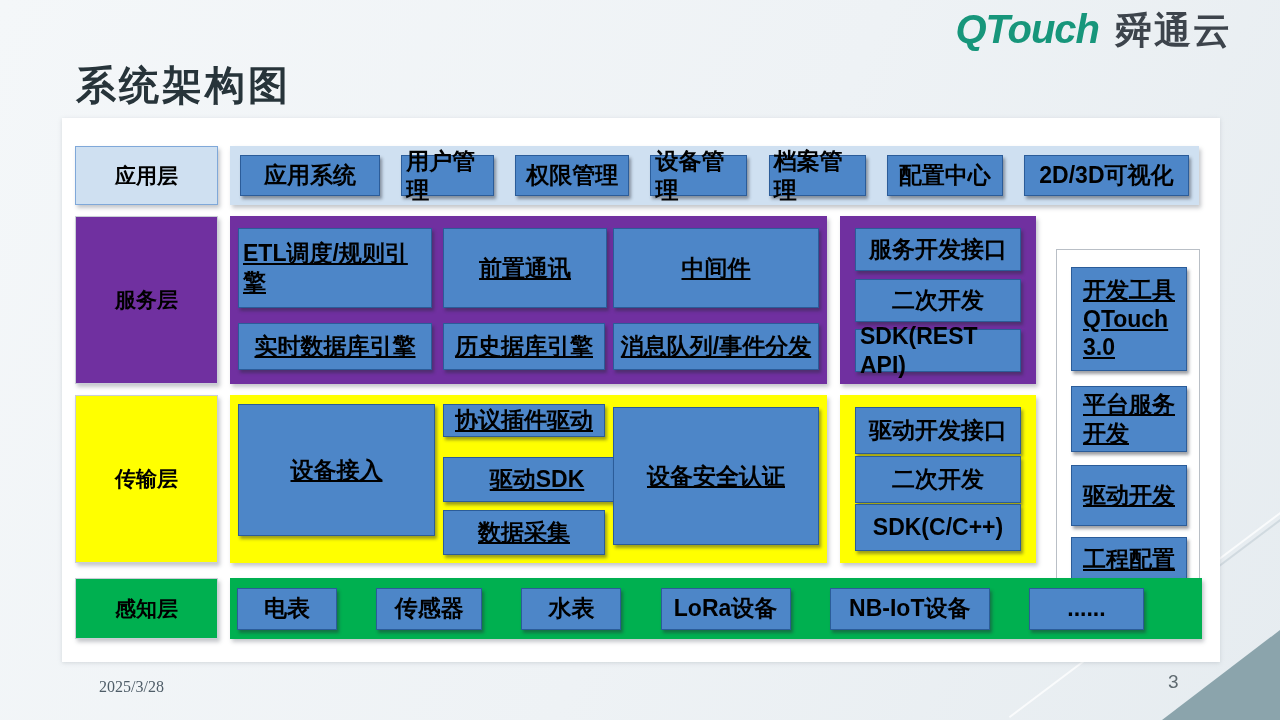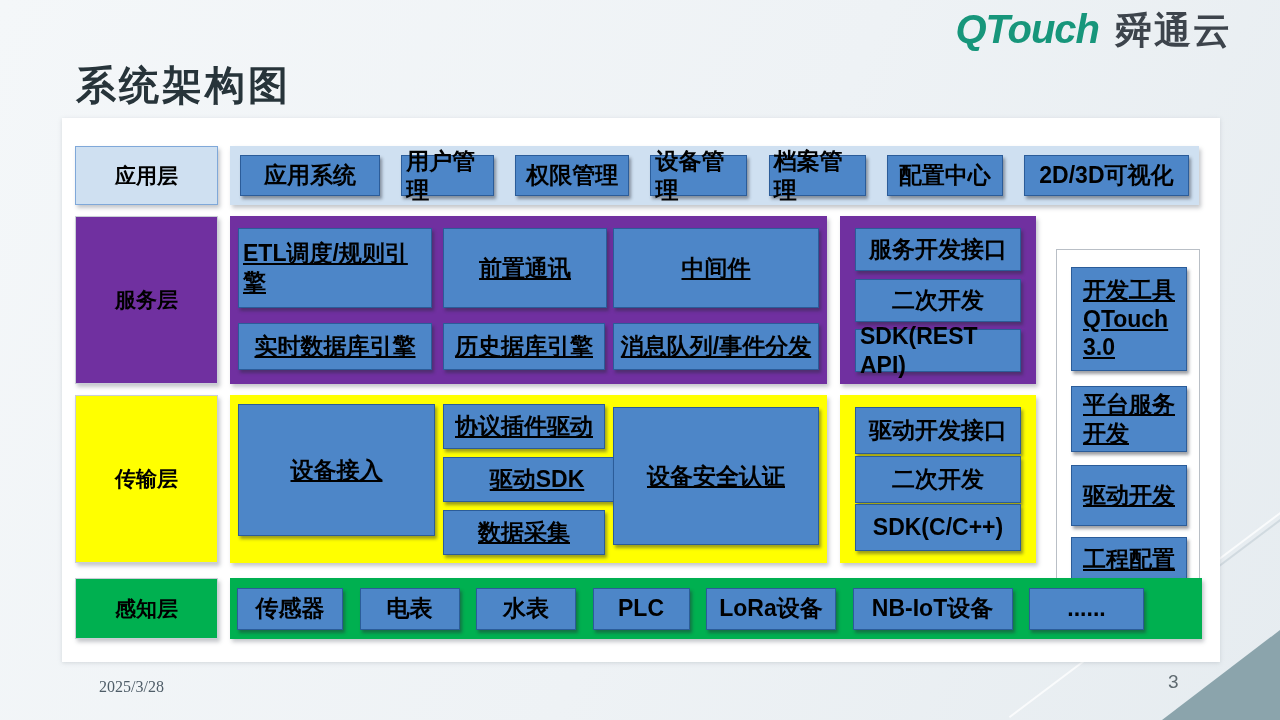--- a/index.html
+++ b/index.html
@@ -143,21 +143,21 @@
     </div>
     <div class="container cont-service-side">
       <div class="box">服务开发接口</div>
       <div class="box">二次开发</div>
       <div class="box">SDK(REST API)</div>
     </div>
 
     <div class="layer-label lbl-transport">传输层</div>
     <div class="container cont-transport">
       <div class="box abs" style="left:8px;top:9px;width:197px;height:132px">设备接入</div>
-      <div class="box abs" style="left:213px;top:9px;width:162px;height:45px">协议插件驱动</div>
+      <div class="box abs" style="left:213px;top:9px;width:162px;height:33px">协议插件驱动</div>
       <div class="box abs" style="left:213px;top:62px;width:188px;height:45px">驱动SDK</div>
       <div class="box abs" style="left:213px;top:115px;width:162px;height:45px">数据采集</div>
       <div class="box abs" style="left:383px;top:12px;width:206px;height:138px">设备安全认证</div>
     </div>
     <div class="container cont-transport-side">
       <div class="box">驱动开发接口</div>
       <div class="box">二次开发</div>
       <div class="box">SDK(C/C++)</div>
     </div>
 
@@ -166,24 +166,23 @@
 QTouch
 3.0</div>
       <div class="box abs pre" style="top:136px;height:66px">平台服务
 开发</div>
       <div class="box abs" style="top:215px;height:61px">驱动开发</div>
       <div class="box abs" style="top:287px;height:44px">工程配置</div>
     </div>
 
     <div class="layer-label lbl-perception">感知层</div>
     <div class="container cont-perception">
+      <div class="box" style="width:100px">电表</div>
       <div class="box" style="width:106px">传感器</div>
-      <div class="box" style="width:100px">电表</div>
       <div class="box" style="width:100px">水表</div>
-      <div class="box" style="width:97px">PLC</div>
       <div class="box" style="width:130px">LoRa设备</div>
       <div class="box" style="width:160px">NB-IoT设备</div>
       <div class="box" style="width:115px">......</div>
     </div>
 
   </div>
 
   <div class="footer-date">2025/3/28</div>
   <div class="page-number">3</div>
 

